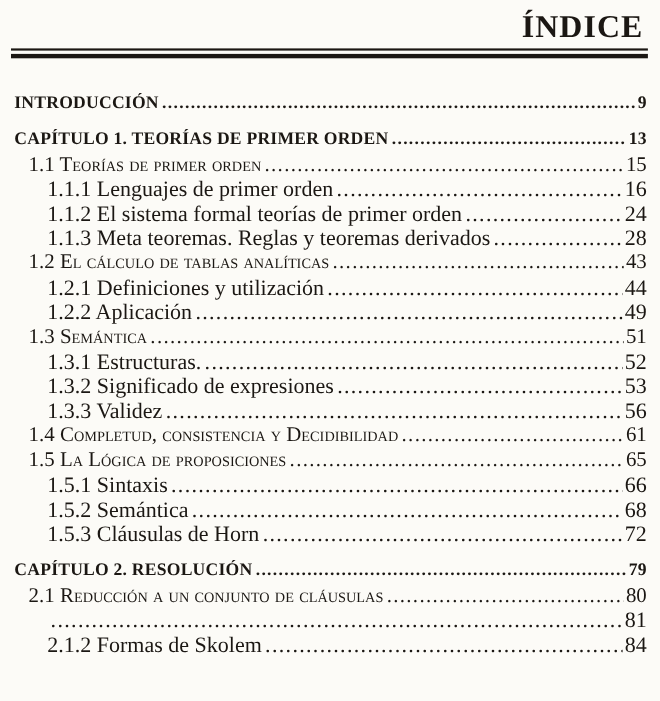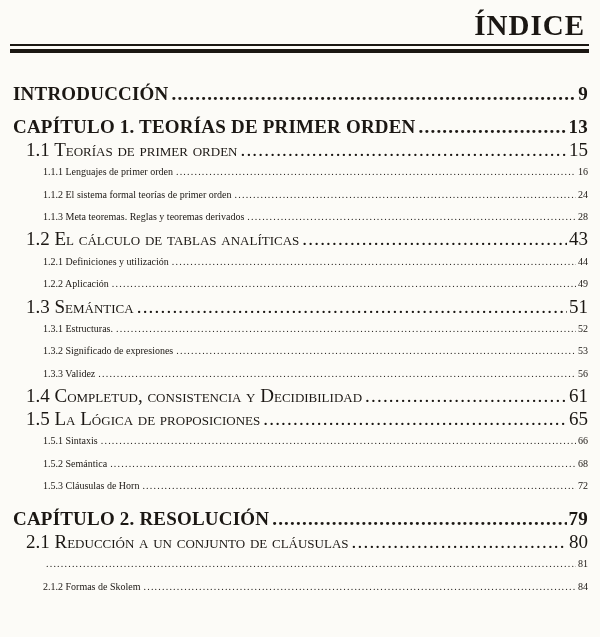--- a/index.html
+++ b/index.html
@@ -49,24 +49,24 @@
     overflow:hidden;
     margin:0 2px 0 3px;
     min-width:10px;
   }
   .row .leader::after{
     content:"..........................................................................................................................................................................................................................";
     letter-spacing:1.2px;
   }
   .row .pagenum{flex:0 0 auto;text-align:right;}
 
-  .lvl0{font-weight:bold;font-size:19px;letter-spacing:0.2px;}
+  .lvl0{font-weight:bold;font-size:16px;letter-spacing:0.2px;}
   .lvl0:not(:first-child){margin-top:11px;align-items:flex-end;}
   .lvl1{font-variant:small-caps;font-size:19px;padding-left:13px;}
-  .lvl2{font-size:10px;padding-left:30px;align-items:flex-end;}
+  .lvl2{font-size:20px;padding-left:30px;align-items:flex-end;}
 </style>
 </head>
 <body>
 
 <div class="page">
 
   <div class="masthead">
     <h1 class="page-title">ÍNDICE</h1>
     <div class="double-rule">
       <div class="rule-thin"></div>

